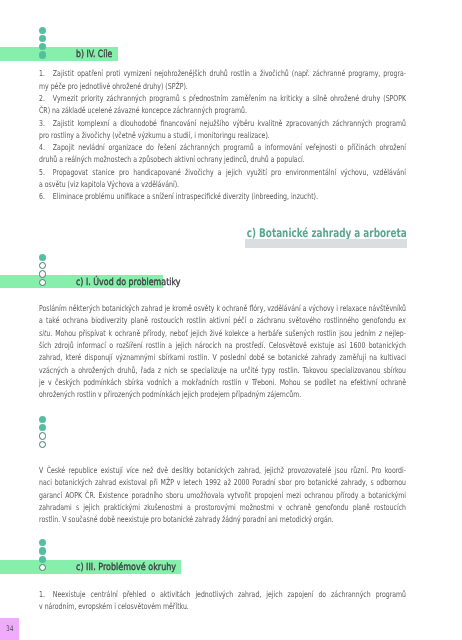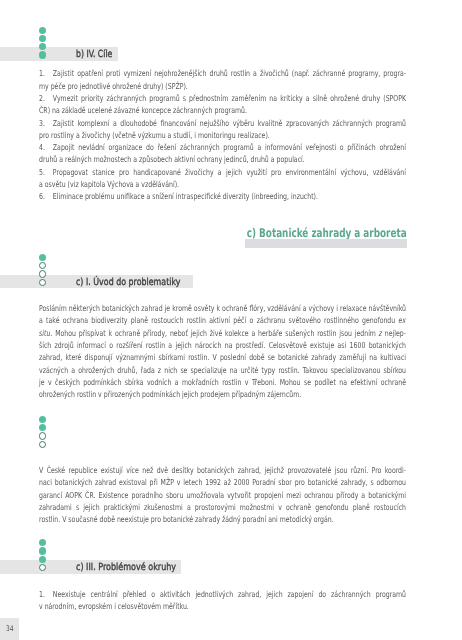--- a/index.html
+++ b/index.html
@@ -8,21 +8,21 @@
     width:462px;height:640px;position:relative;overflow:hidden;
     background:#ffffff;
     font-family:"DejaVu Sans Condensed","DejaVu Sans",sans-serif;
     color:#58595b;
     -webkit-font-smoothing:antialiased;
     text-rendering:geometricPrecision;
   }
   .page{position:absolute;left:0;top:0;width:462px;height:640px;will-change:transform;}
 
   
-  .band{position:absolute;left:0;background:#e5e5e5;height:13.6px;}
+  .band{position:absolute;left:0;background:#86efac;height:13.6px;}
   .band-label{position:absolute;top:0;left:75.55px;height:13.6px;line-height:15.4px;
               font-size:9.8px;font-weight:normal;color:#3e3e40;-webkit-text-stroke:0.32px #3e3e40;white-space:nowrap;
               transform-origin:left center;}
   .dots{position:absolute;width:7.3px;}
   .dot{width:7.3px;height:7.3px;border-radius:50%;box-sizing:border-box;position:absolute;left:0;}
   .dot.on{background:#54bf9e;}
   .dot.off{background:#ffffff;border:1.05px solid #3f7a68;}
 
   
   .txt{position:absolute;left:39.15px;font-size:8.2px;line-height:12.3px;
@@ -31,21 +31,21 @@
   .ln.last{text-align-last:left;}
   .it{font-style:italic;}
   .gap{display:inline-block;width:9.45px;}
 
   
   .ctitle{position:absolute;font-size:12.1px;font-weight:bold;color:#5aa790;white-space:nowrap;
           transform:scaleX(0.8134);transform-origin:right top;line-height:13px;}
   .cbar{position:absolute;background:#dcdde0;height:9.1px;}
 
   
-  .folio{position:absolute;left:0;background:#e5e5e5;}
+  .folio{position:absolute;left:0;background:#f0abfc;}
   .folio .pn{position:absolute;font-size:7.7px;color:#4d4e50;line-height:8px;
              transform:scaleX(0.86);transform-origin:left top;}
 </style>
 </head>
 <body>
 
 <div class="page">
 
   <div class="band" style="top:47.2px;width:118.1px;">
     <span class="band-label" style="transform:scaleX(0.8818)">b) IV. Cíle</span>
@@ -66,21 +66,21 @@
     <div class="ln"><span>4.</span><span class="gap"></span><span>Zapojit nevládní organizace do řešení záchranných programů a informování veřejnosti o příčinách ohrožení</span></div>
     <div class="ln last"><span>druhů a reálných možnostech a způsobech aktivní ochrany jedinců, druhů a populací.</span></div>
     <div class="ln"><span>5.</span><span class="gap"></span><span>Propagovat stanice pro handicapované živočichy a jejich využití pro environmentální výchovu, vzdělávání</span></div>
     <div class="ln last"><span>a osvětu (viz kapitola Výchova a vzdělávání).</span></div>
     <div class="ln last"><span>6.</span><span class="gap"></span><span>Eliminace problému unifikace a snížení intraspecifické diverzity (inbreeding, inzucht).</span></div>
   </div>
 
   <div class="ctitle" style="right:55.6px;top:227.2px;">c) Botanické zahrady a arboreta</div>
   <div class="cbar" style="left:244.9px;top:239.1px;width:162.1px;"></div>
 
-  <div class="band" style="top:274.7px;width:193px;">
+  <div class="band" style="top:274.7px;width:163px;">
     <span class="band-label" style="transform:scaleX(0.8981)">c) I. Úvod do problematiky</span>
   </div>
   <div class="dots" style="left:38.8px;top:253.9px;height:32px;">
     <span class="dot on" style="top:0;"></span>
     <span class="dot off" style="top:8.3px;"></span>
     <span class="dot off" style="top:16.6px;"></span>
     <span class="dot off" style="top:24.9px;"></span>
   </div>
   <div class="txt" style="top:302.2px;">
     <div class="ln"><span>Posláním některých botanických zahrad je kromě osvěty k ochraně flóry, vzdělávání a výchovy i relaxace návštěvníků</span></div>

